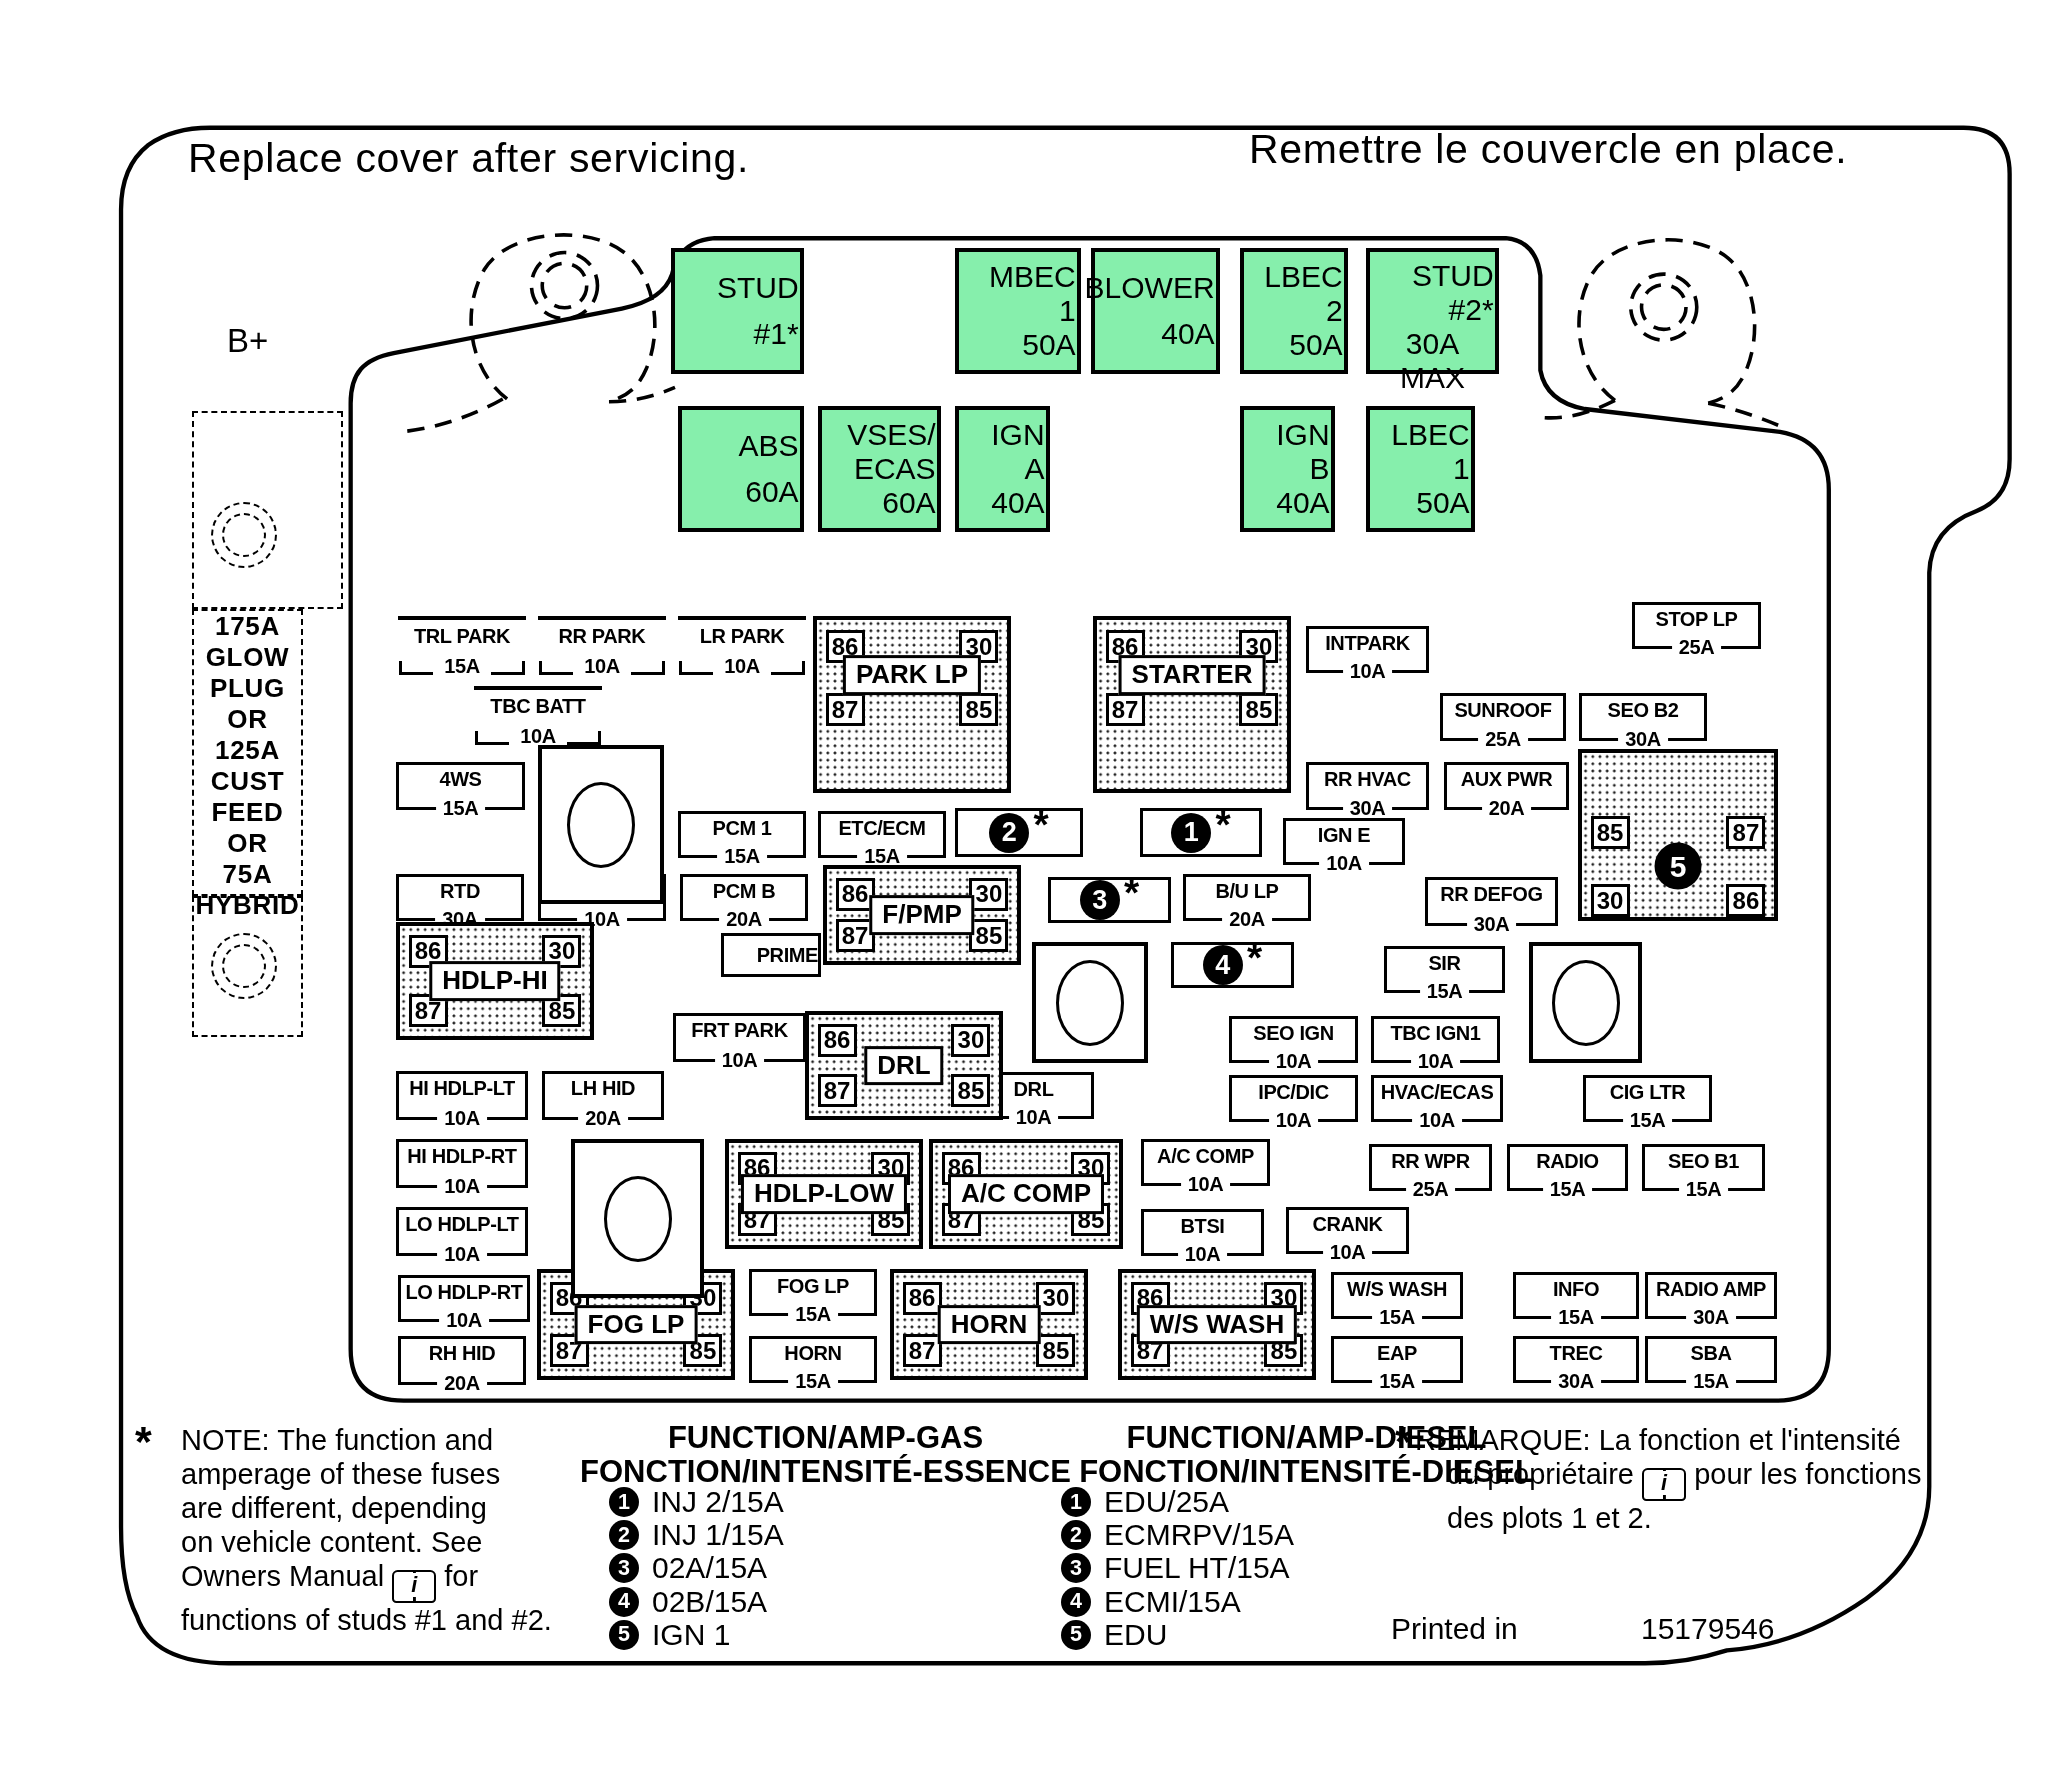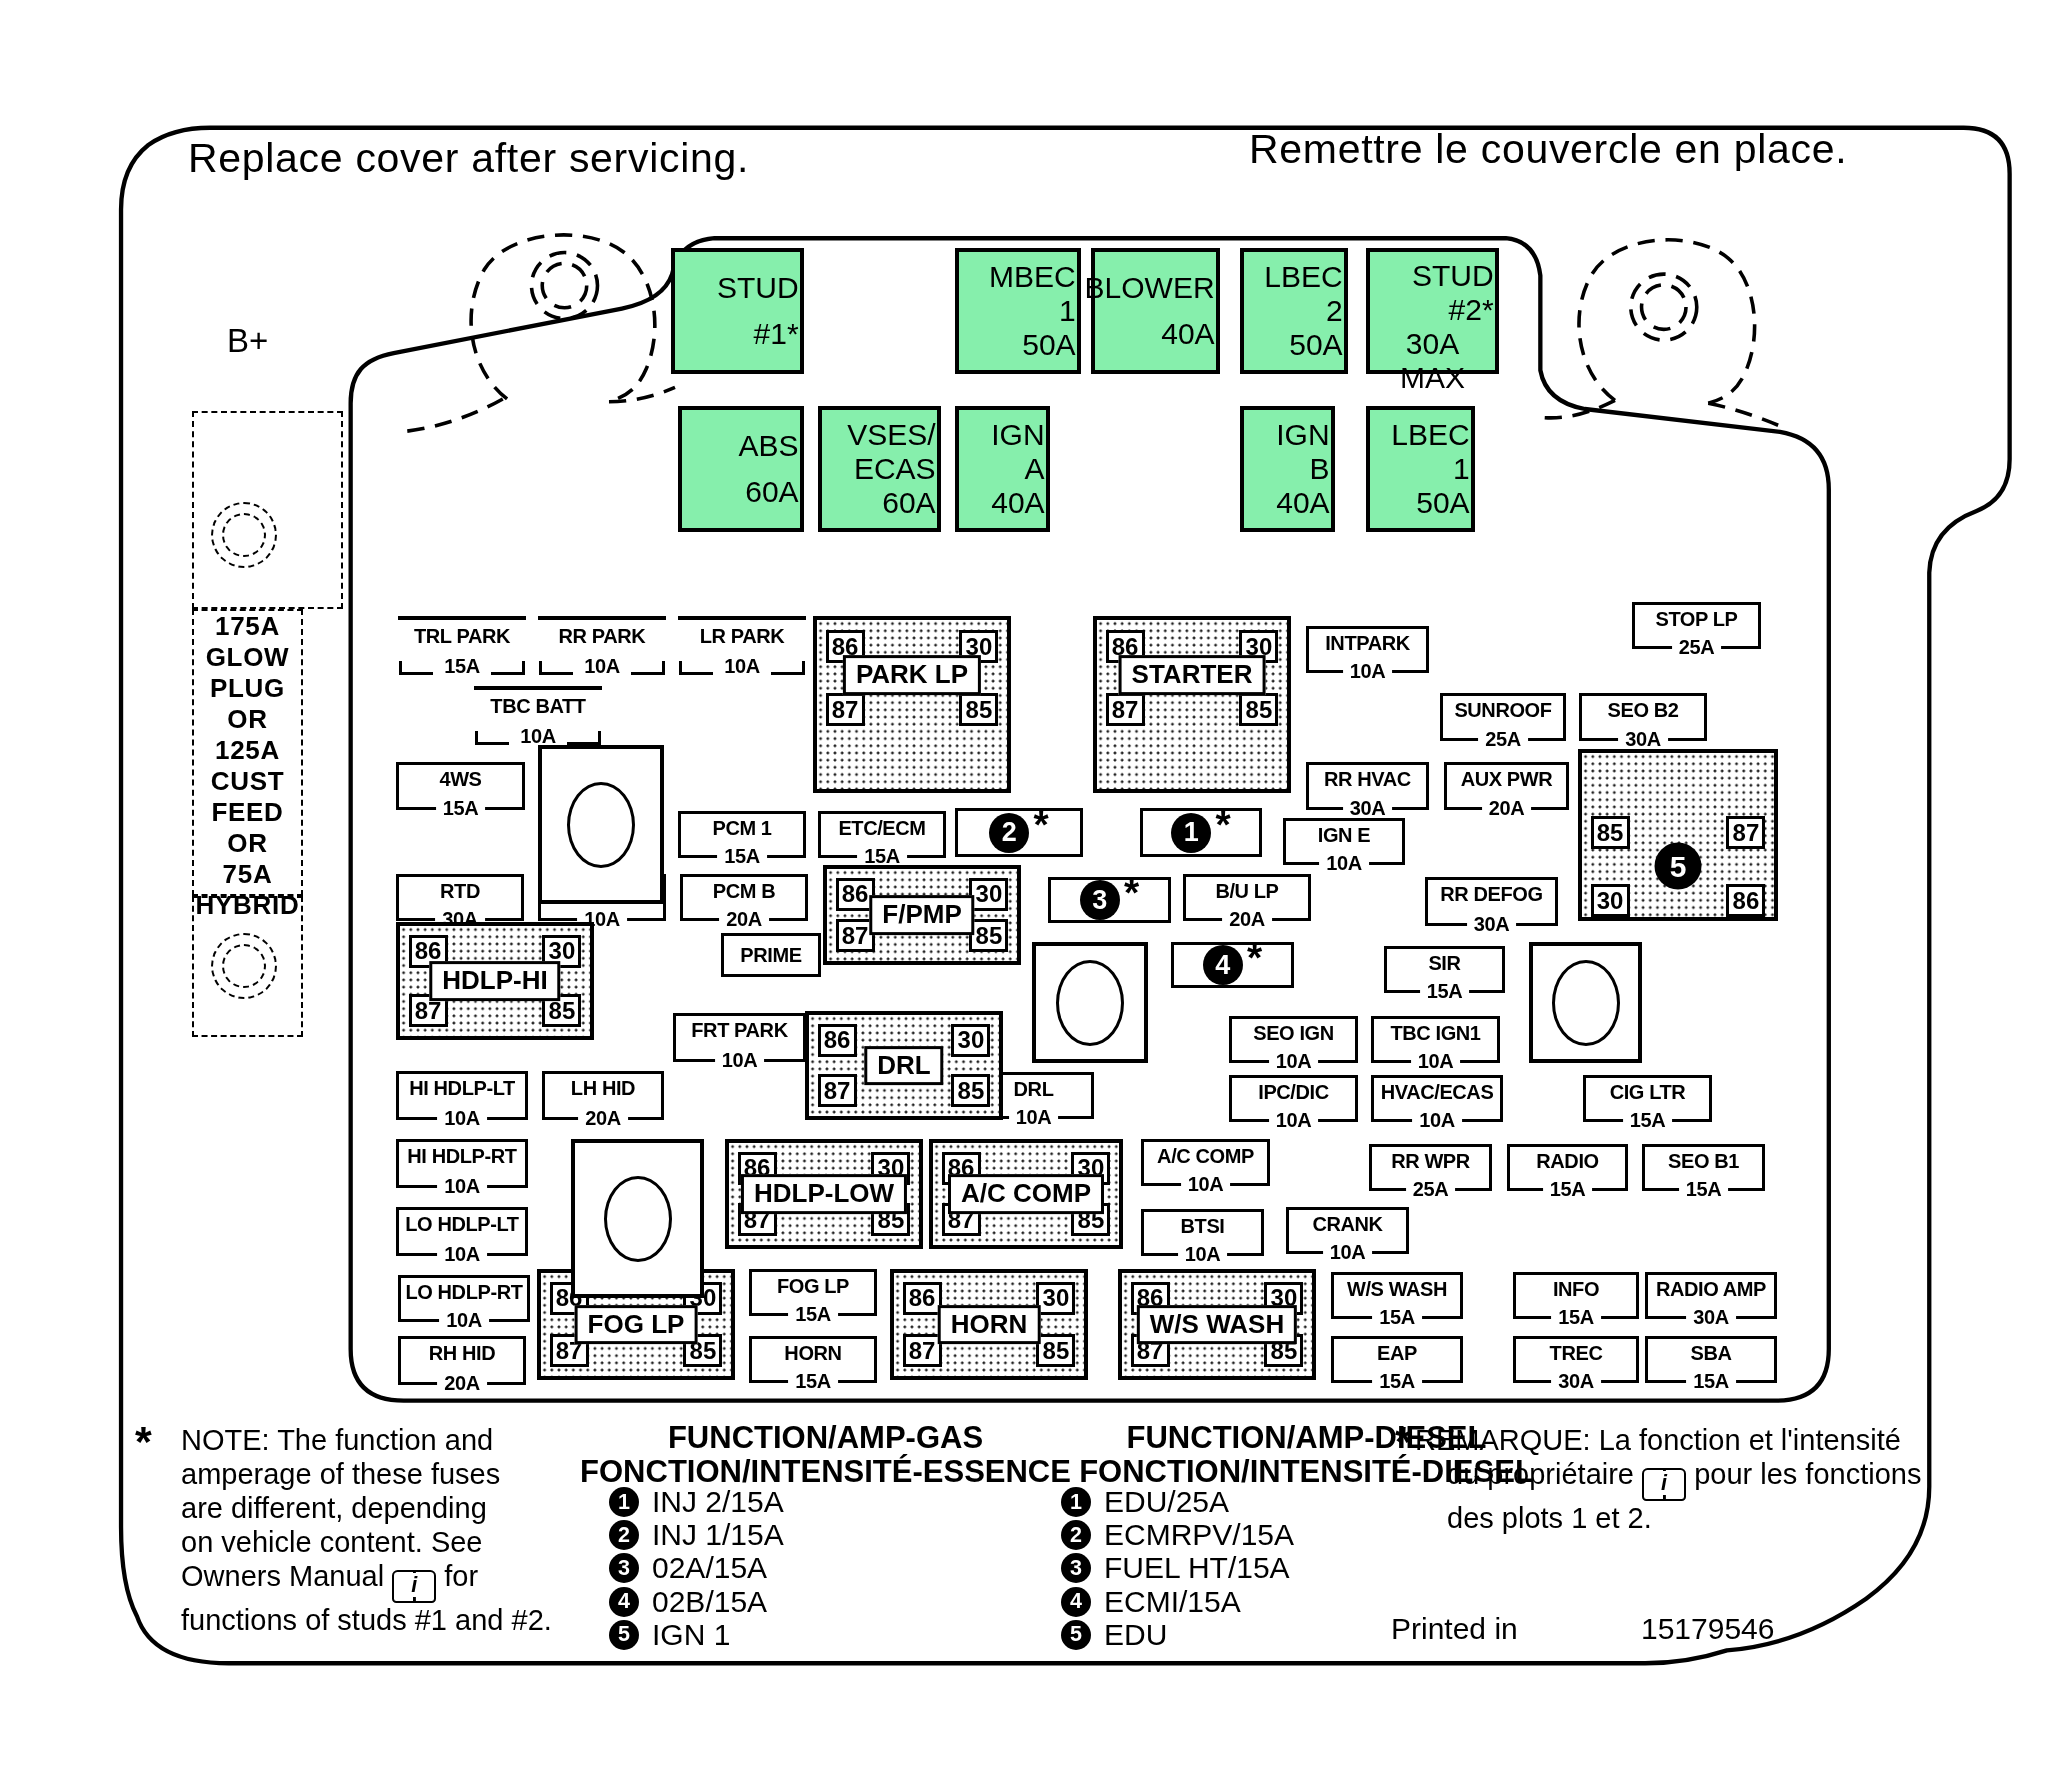--- a/index.html
+++ b/index.html
@@ -248,21 +248,21 @@
         <span class="amp">20A</span>
       </div>
       <div class="fuse " style="left: 1183px; top: 874px; width: 128px; height: 47px;">
         <span class="flabel">B/U LP</span>
         <span class="amp">20A</span>
       </div>
       <div class="fuse " style="left: 1425px; top: 877px; width: 133px; height: 49px;">
         <span class="flabel">RR DEFOG</span>
         <span class="amp">30A</span>
       </div>
-      <div class="fuse  nolabelamp" style="left: 721px; top: 933px; width: 100px; height: 44px;">
+      <div class="fuse  nolabelamp" style="left: 721px; top: 933px; width: 100px; height: 44px; text-align: right;">
         <span class="flabel">PRIME</span>
       </div>
       <div class="fuse " style="left: 1384px; top: 946px; width: 121px; height: 47px;">
         <span class="flabel">SIR</span>
         <span class="amp">15A</span>
       </div>
       <div class="fuse " style="left: 673px; top: 1013px; width: 133px; height: 49px;">
         <span class="flabel">FRT PARK</span>
         <span class="amp">10A</span>
       </div>

